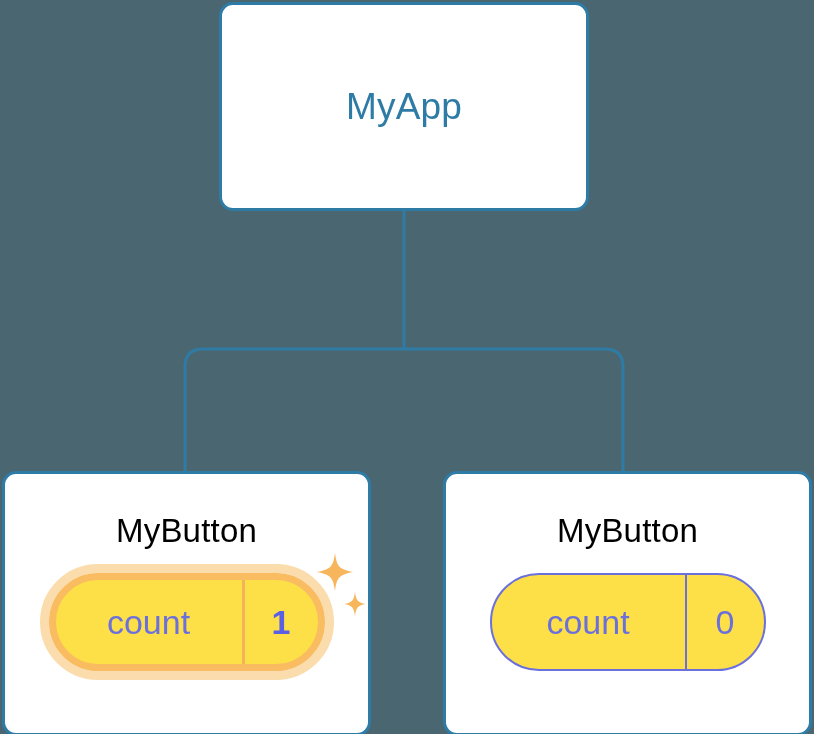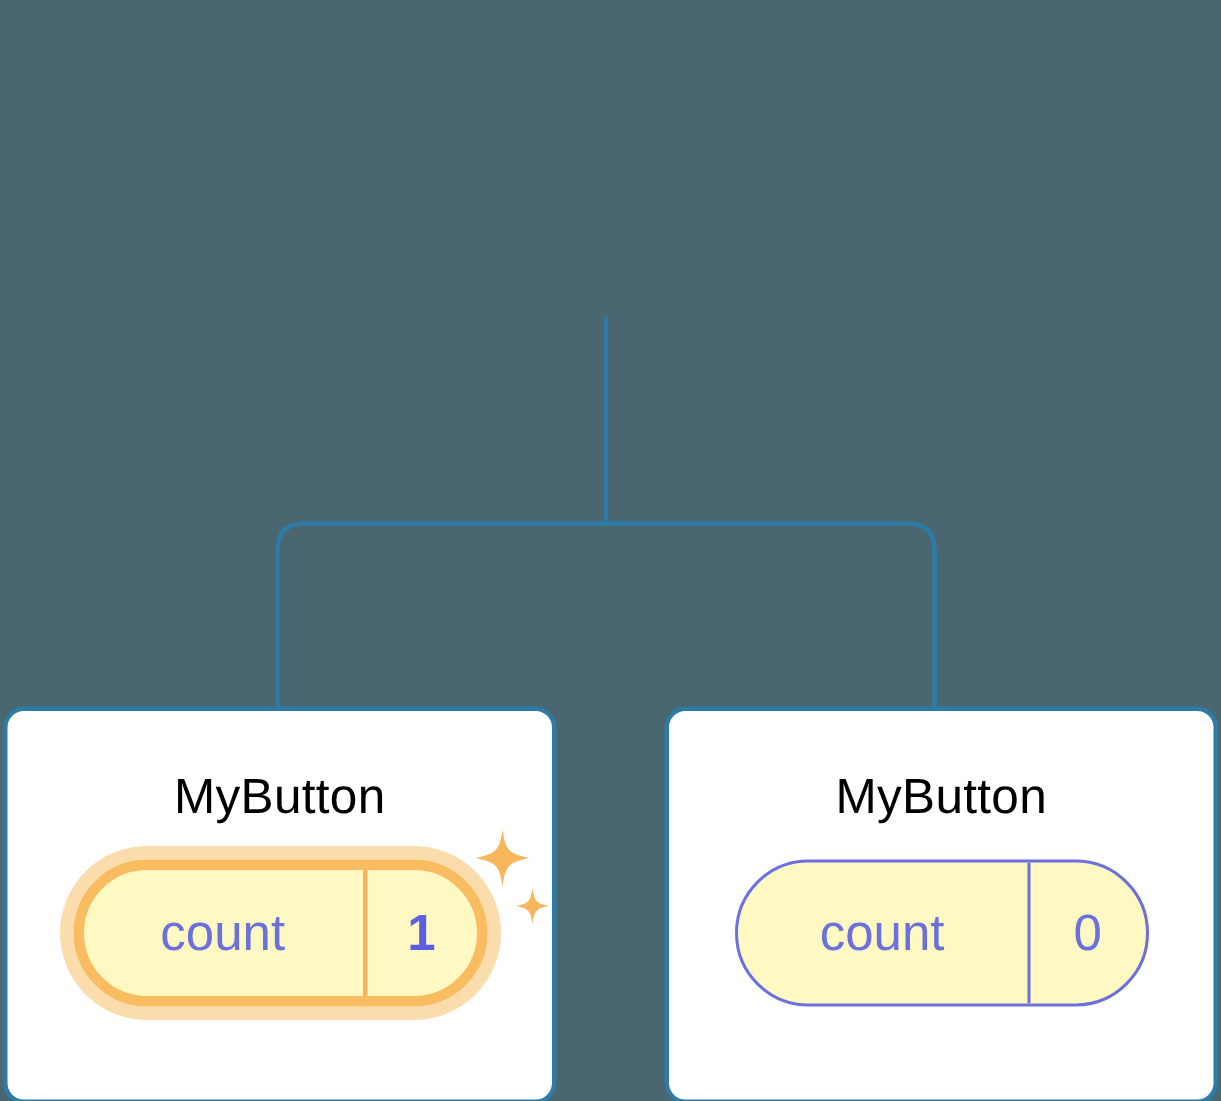--- a/index.html
+++ b/index.html
@@ -90,21 +90,21 @@
     height: 98px;
   }
   .pill {
     position: absolute;
     left: 0;
     top: 0;
     width: 276px;
     height: 98px;
     box-sizing: border-box;
     border-radius: 49px;
-    background: #fef9c3;
+    background: #fde047;
     display: flex;
     align-items: stretch;
     overflow: hidden;
   }
   
   .pill.plain {
     border: 2px solid #6B70DC;
   }
   .pill.plain .pill-divider {
     background: #6B70DC;
@@ -169,20 +169,23 @@
 
   <svg class="connectors" viewBox="0 0 814 734" width="814" height="734" aria-hidden="true">
 
     <path d="M 404 211 L 404 349" fill="none" stroke="#2E7BA6" stroke-width="3" stroke-linecap="butt"></path>
 
     <path d="M 404 349 L 203 349 Q 185 349 185 367 L 185 472" fill="none" stroke="#2E7BA6" stroke-width="3" stroke-linecap="butt"></path>
 
     <path d="M 404 349 L 605 349 Q 623 349 623 367 L 623 472" fill="none" stroke="#2E7BA6" stroke-width="3" stroke-linecap="butt"></path>
   </svg>
 
+  <div class="node" id="node-root">
+    <span class="root-title">MyApp</span>
+  </div>
 
   <div class="node child-node" id="node-child-0">
     <span class="child-title">MyButton</span>
 
     <div class="pill-wrap highlight">
       <div class="pill-glow"></div>
       <div class="pill">
         <span class="pill-label">count</span>
         <span class="pill-divider"></span>
         <span class="pill-value">1</span>

